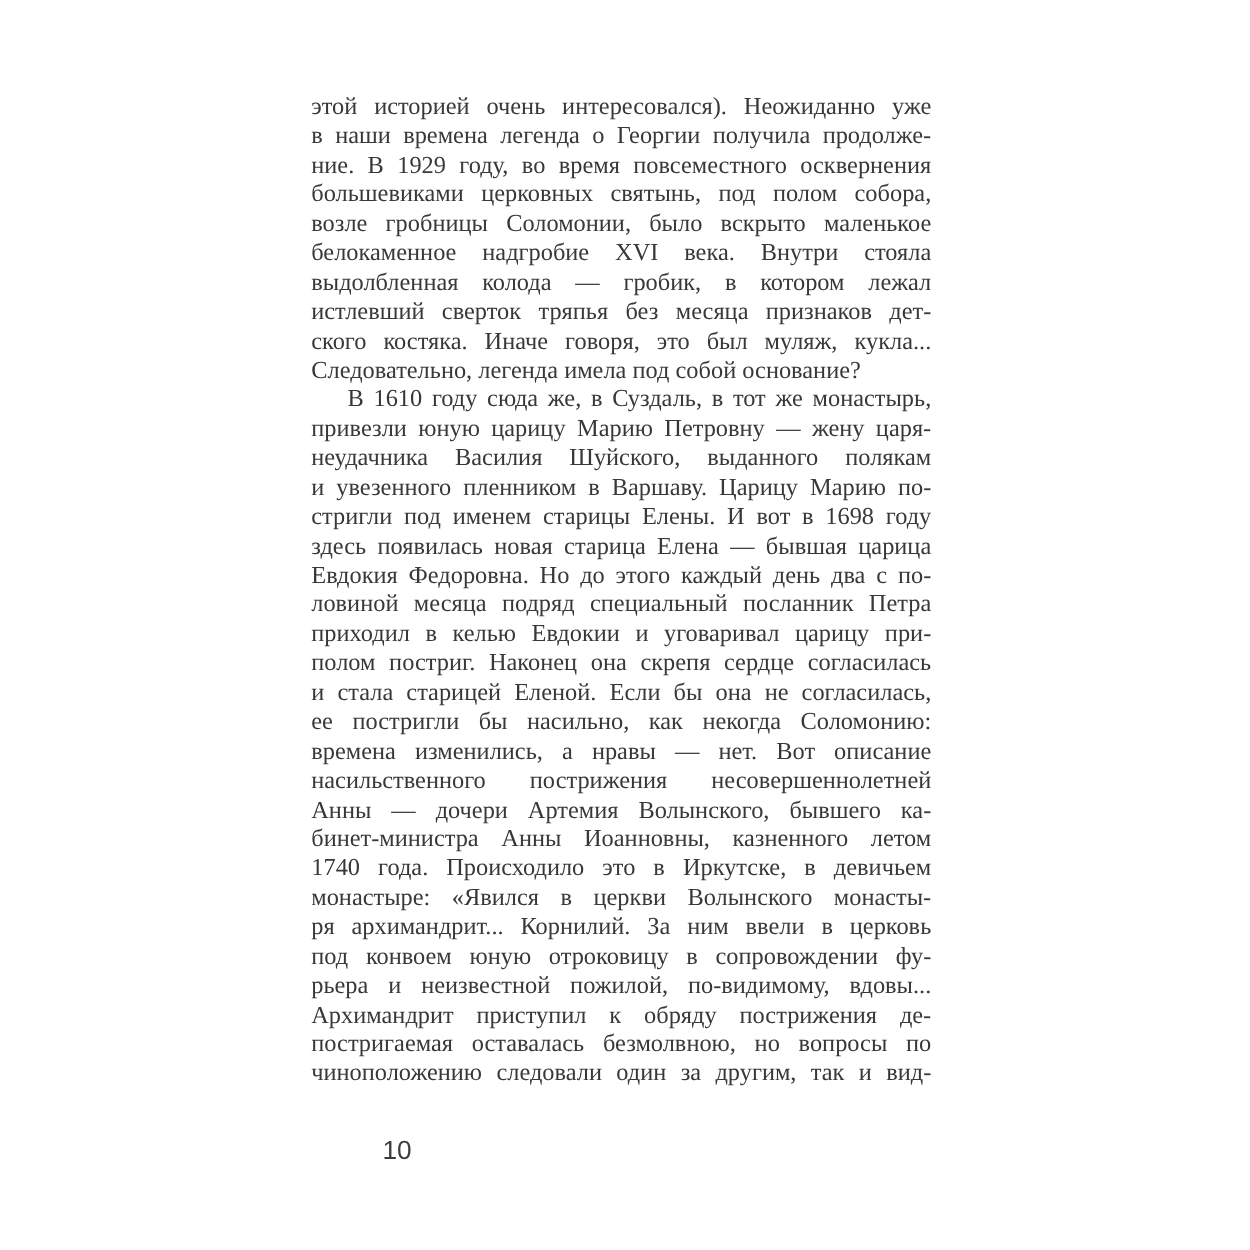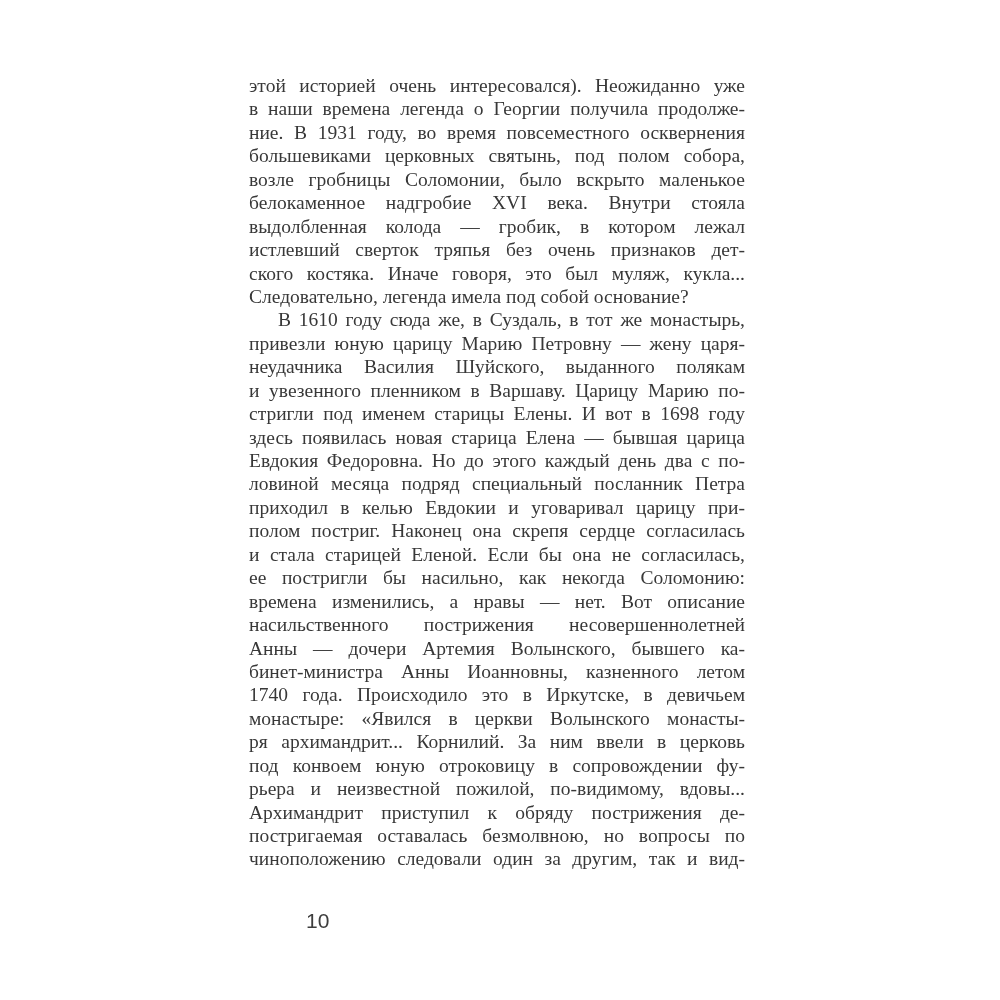--- a/index.html
+++ b/index.html
@@ -51,26 +51,26 @@
     margin-left: 48px;
   }
 </style>
 </head>
 <body>
 
 <div class="page">
   <div class="text-column" style="color: rgb(56, 56, 56);">
       <div class="line">этой историей очень интересовался). Неожиданно уже</div>
       <div class="line">в наши времена легенда о Георгии получила продолже-</div>
-      <div class="line">ние. В 1931 году, во время повсеместного осквернения</div>
+      <div class="line">ние. В 1929 году, во время повсеместного осквернения</div>
       <div class="line">большевиками церковных святынь, под полом собора,</div>
       <div class="line">возле гробницы Соломонии, было вскрыто маленькое</div>
       <div class="line">белокаменное надгробие XVI века. Внутри стояла</div>
       <div class="line">выдолбленная колода — гробик, в котором лежал</div>
-      <div class="line">истлевший сверток тряпья без очень признаков дет-</div>
+      <div class="line">истлевший сверток тряпья без месяца признаков дет-</div>
       <div class="line">ского костяка. Иначе говоря, это был муляж, кукла...</div>
       <div class="line para-end">Следовательно, легенда имела под собой основание?</div>
       <div class="line indent">В 1610 году сюда же, в Суздаль, в тот же монастырь,</div>
       <div class="line">привезли юную царицу Марию Петровну — жену царя-</div>
       <div class="line">неудачника Василия Шуйского, выданного полякам</div>
       <div class="line">и увезенного пленником в Варшаву. Царицу Марию по-</div>
       <div class="line">стригли под именем старицы Елены. И вот в 1698 году</div>
       <div class="line">здесь появилась новая старица Елена — бывшая царица</div>
       <div class="line">Евдокия Федоровна. Но до этого каждый день два с по-</div>
       <div class="line">ловиной месяца подряд специальный посланник Петра</div>

